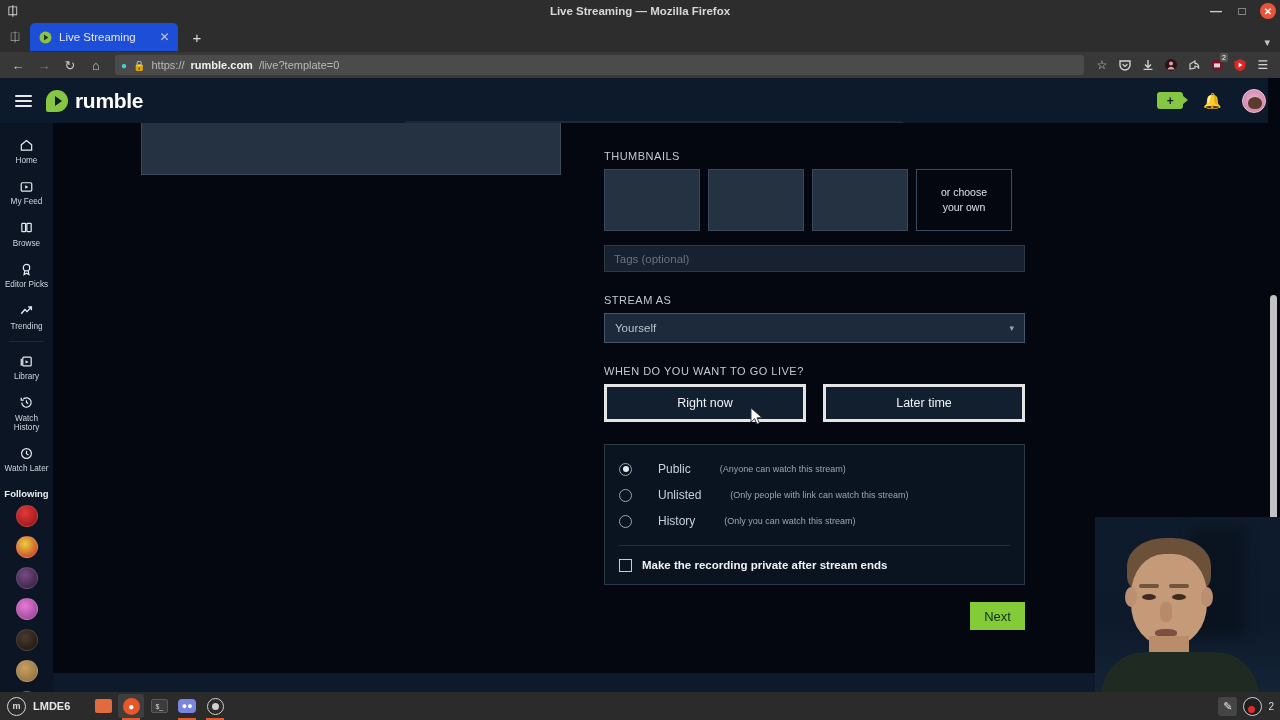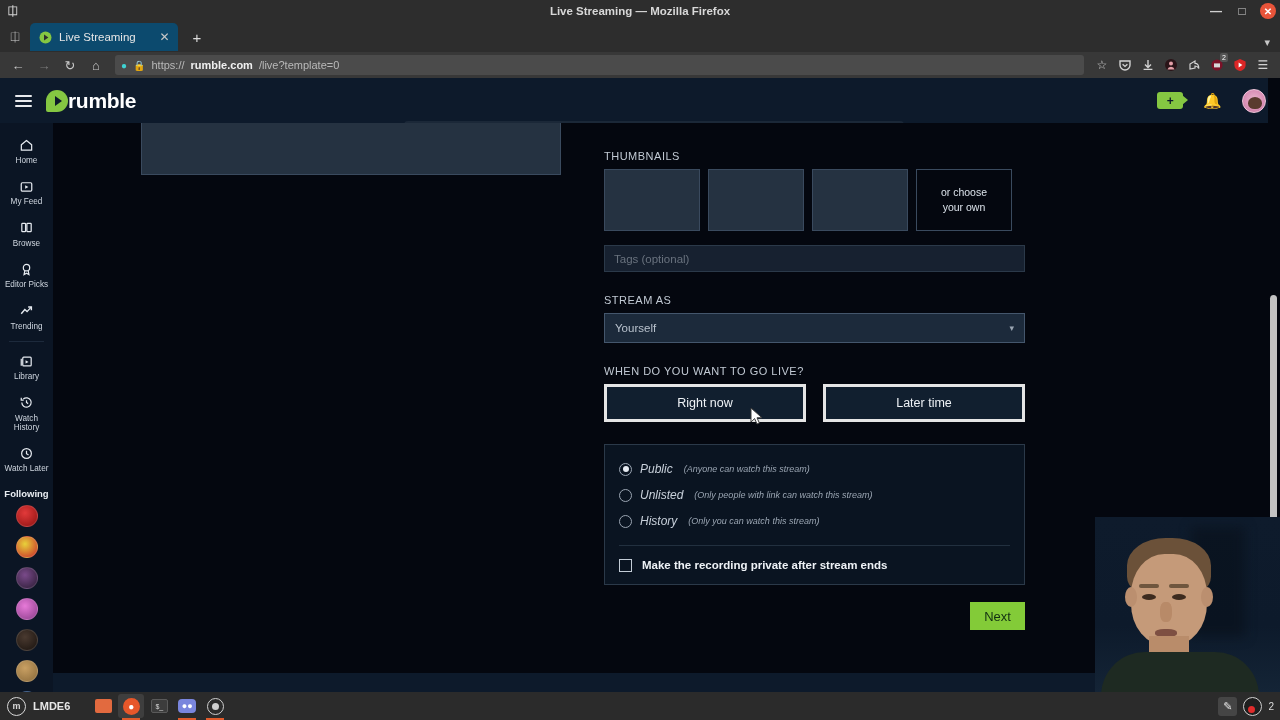--- a/index.html
+++ b/index.html
@@ -24,21 +24,21 @@
             color: #cfcfcf; font-size: 12px; }
   .winbtn.close { background: #e8543a; border-radius: 50%; color: #fff; font-size: 10px; font-weight: bold; }
 
   
   .tabstrip {
     position: absolute; left: 0; top: 22px; width: 1280px; height: 30px;
     background: #2d2d2d; display: flex; align-items: flex-end;
   }
   .tb-icon-lefttab { width: 30px; height: 30px; display:flex;align-items:center;justify-content:center; }
   .tab {
-    height: 28px; width: 148px; background: #0c4a6e; border-radius: 5px 5px 0 0;
+    height: 28px; width: 148px; background: #1d4ed8; border-radius: 5px 5px 0 0;
     display: flex; align-items: center; gap: 7px; padding: 0 6px 0 9px;
     color: #e6e6e6; font-size: 11.5px; margin-bottom: 1px;
   }
   .tab-fav { width: 13px; height: 13px; flex: none; }
   .tab-title { flex: 1; white-space: nowrap; overflow: hidden; }
   .tab-close { width: 15px; height: 15px; display:flex;align-items:center;justify-content:center;
                color:#c9c9c9; font-size: 12px; }
   .newtab { width: 26px; height: 26px; margin: 0 0 2px 6px; display:flex;align-items:center;
             justify-content:center; color:#dcdcdc; font-size: 15px; }
   .tabstrip-chev { position: absolute; right: 10px; bottom: 3px; color:#c8c8c8; font-size: 11px; }
@@ -66,21 +66,21 @@
                font-size: 7px; border-radius: 2px; padding: 0 2px; line-height: 9px; }
 
   
   .page { position: absolute; left: 0; top: 78px; width: 1280px; height: 614px; background: #04070f; }
   .rheader {
     position: absolute; left:0; top:0; width: 1280px; height: 45px;
     background: #0d1a2b; display: flex; align-items: center;
   }
   .burger { width: 46px; display:flex; flex-direction: column; gap: 3px; align-items:center; }
   .burger i { display:block; width: 17px; height: 2px; background: #e8eaed; border-radius: 1px; }
-  .logo { display: flex; align-items: center; }
+  .logo { display: flex; align-items: center; gap: 7px; }
   .logo-mark { width: 22px; height: 22px; border-radius: 50% 50% 50% 2px; background: #85c742;
                display:flex;align-items:center;justify-content:center; }
   .logo-mark b { width:0;height:0;border-left:7px solid #0d1a2b;border-top:5px solid transparent;
                  border-bottom:5px solid transparent; margin-left: 3px; }
   .logo-text { color:#fff; font-size: 21px; font-weight: bold; letter-spacing: -0.3px; }
   .searchwrap { position:absolute; left: 404px; top: 88px; width: 500px; height: 25px; }
   .searchbox { width: 100%; height: 25px; background: #1b2838; border-radius: 4px;
                display: flex; align-items: center; padding: 0 10px; }
   .searchbox .ph { flex:1; color:#7d8795; font-size: 11.5px; }
   .search-ic { color:#e2e6eb; font-size: 13px; }
@@ -129,21 +129,21 @@
   .sect { margin-top: 22px; }
   .selectbox { width: 421px; height: 30px; background:#1c2a3b; border:1px solid #44566c;
                display:flex; align-items:center; padding: 0 10px; }
   .selectbox .val { flex:1; color:#b9c2cd; font-size: 11.5px; }
   .selectbox .chev { color:#9aa5b2; font-size: 9px; }
   .choice-row { display:flex; gap: 17px; }
   .choice { width: 202px; height: 38px; background:#111f2f; border:3px solid #e5e5e5;
             display:flex; align-items:center; justify-content:center;
             color:#eef2f6; font-size: 12.5px; }
   .vis-panel { width: 421px; border:1px solid #2b3949; background:#0a1421; padding: 11px 0 0; }
-  .radio-row { display:flex; align-items:center; gap: 8px; padding: 0 16px 0 14px; height: 26px; font-style: italic; }
+  .radio-row { display:flex; align-items:center; gap: 26px; padding: 0 16px 0 14px; height: 26px; }
   .radio { width: 13px; height: 13px; border-radius:50%; border:1.6px solid #9aa5b2; flex:none;
            display:flex; align-items:center; justify-content:center; }
   .radio.on:after { content:""; width: 6px; height: 6px; border-radius:50%; background:#e7ecf2; }
   .rtitle { color:#c8d0da; font-size: 12px; }
   .rsub { color:#9aa5b2; font-size: 9px; margin-left: 3px; }
   .vdiv { height:1px; background:#22303f; margin: 11px 14px 0; }
   .check-row { display:flex; align-items:center; gap: 10px; padding: 0 14px; height: 38px; }
   .chk { width: 13px; height: 13px; border: 1.6px solid #c3ccd6; flex:none; }
   .chk-label { color:#eef2f6; font-size: 11.5px; font-weight: bold; }
   .nextwrap { display:flex; justify-content:flex-end; margin-top: 17px; }

